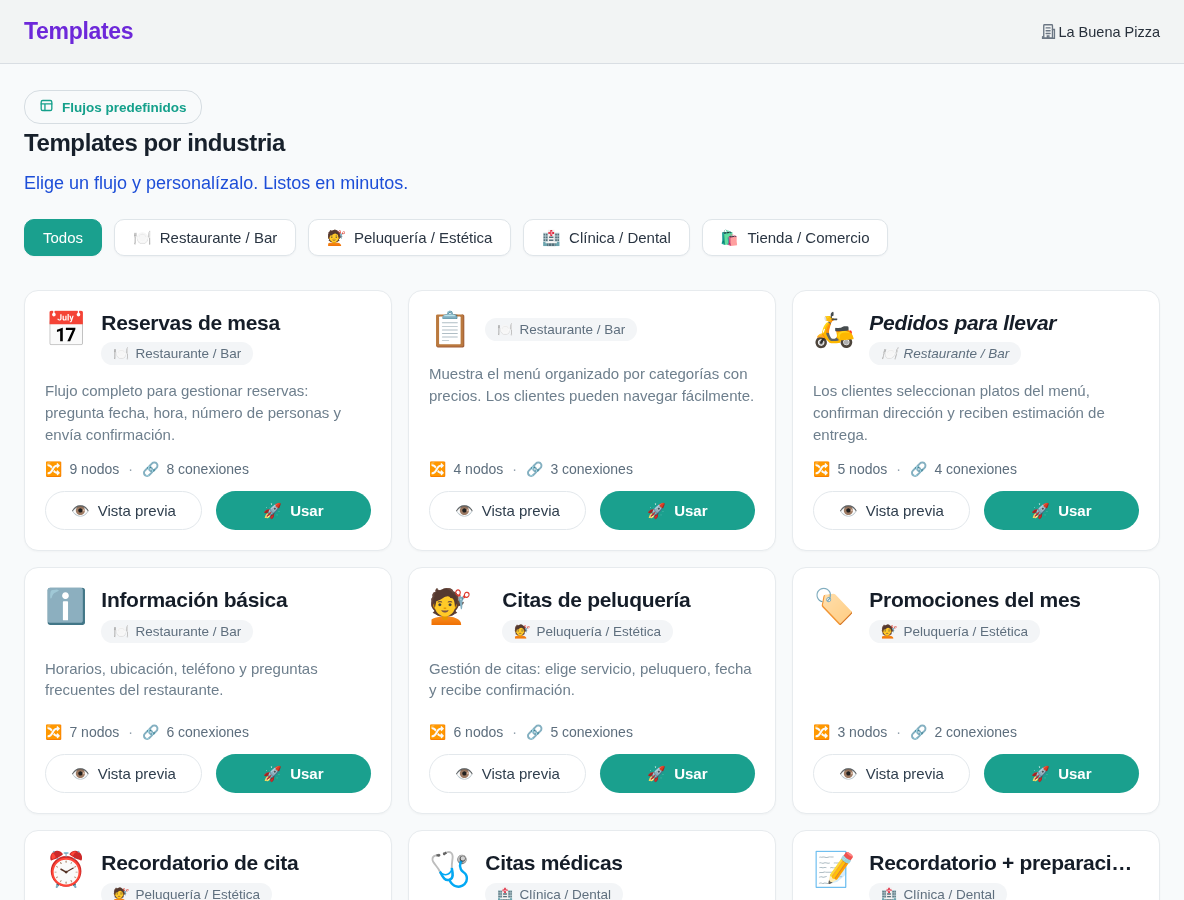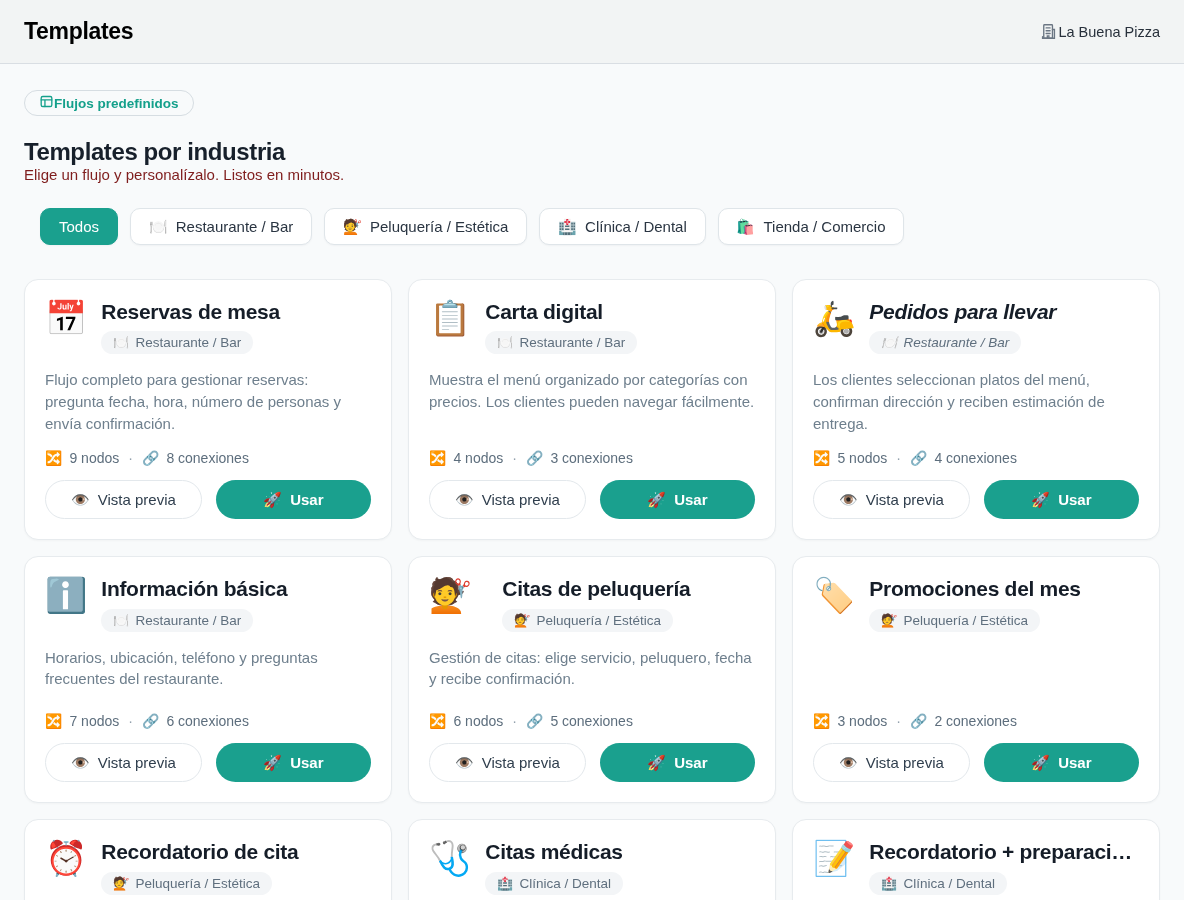--- a/index.html
+++ b/index.html
@@ -8,43 +8,43 @@
     font-family:"Liberation Sans","DejaVu Sans",sans-serif;
     background:#f8fafb;
     color:#17202b;
   }
   
   .topbar {
     height:64px; background:#f2f4f4; border-bottom:1px solid #d9dee3;
     display:flex; align-items:center; justify-content:space-between;
     padding:0 24px;
   }
-  .topbar h1 { font-size:23px; font-weight:700; color:#000000; letter-spacing:-0.3px; }
+  .topbar h1 { font-size:23px; font-weight:700; color:#6d28d9; letter-spacing:-0.3px; }
   .account { display:flex; align-items:center; font-size:14.5px; color:#28313c; }
   .account svg { display:block; }
   
   .content { padding:26px 24px 0 24px; }
   .flows-pill {
-    display:inline-flex; align-items:center; 
+    display:inline-flex; align-items:center; gap:8px;
     border:1px solid #d6dde2; border-radius:16px; background:transparent;
-    height:26px; padding:0 14px; cursor:pointer;
+    height:34px; padding:0 14px; cursor:pointer;
     font-family:inherit; font-size:13.5px; font-weight:700; color:#14a08b;
   }
-  .page-heading { margin-top:22px; font-size:24px; font-weight:800; letter-spacing:-0.4px; color:#17202b; }
-  .page-sub { margin-top:0; font-size:15px; color:#7f1d1d; }
+  .page-heading { margin-top:5px; font-size:24px; font-weight:800; letter-spacing:-0.4px; color:#17202b; }
+  .page-sub { margin-top:16px; font-size:18px; color:#1d4ed8; }
   
   .filters { display:flex; gap:12px; margin-top:25px; }
   .filter-btn {
     display:inline-flex; align-items:center; gap:8px; height:37px; padding:0 18px;
     border-radius:10px; border:1px solid #dfe5e9; background:#ffffff;
     font-family:inherit; font-size:15px; color:#2a3542; cursor:pointer;
     box-shadow:0 1px 2px rgba(20,30,40,0.04);
   }
   .filter-btn.active {
-    background:#1aa08e; border-color:#1aa08e; color:#ffffff; font-weight:400;margin-left:16px;
+    background:#1aa08e; border-color:#1aa08e; color:#ffffff; font-weight:400;
   }
   .filter-btn .f-emoji { font-size:15px; line-height:1; }
   
   .grid {
     margin-top:34px;
     display:grid; grid-template-columns:repeat(3,1fr); gap:16px;
   }
   .card {
     background:#ffffff; border:1px solid #e7ebee; border-radius:14px;
     padding:20px; display:flex; flex-direction:column; min-height:247px;
@@ -165,21 +165,20 @@
         <span class="btn-emoji">🚀</span>
         <span>Usar</span>
       </button>
     </div>
   </article>
 
   <article class="card">
     <div class="card-head">
       <span class="card-emoji">📋</span>
       <div style="min-width:0; flex:1;">
-        <div class="card-title">Carta digital</div>
         <span class="industry-pill">
           <span class="i-emoji">🍽️</span>
           <span>Restaurante / Bar</span>
         </span>
       </div>
     </div>
     <p class="card-desc">Muestra el menú organizado por categorías con precios. Los clientes pueden navegar fácilmente.</p>
     <div class="card-stats">
       <span class="s-emoji">🔀</span>
       <span>4 nodos</span>

